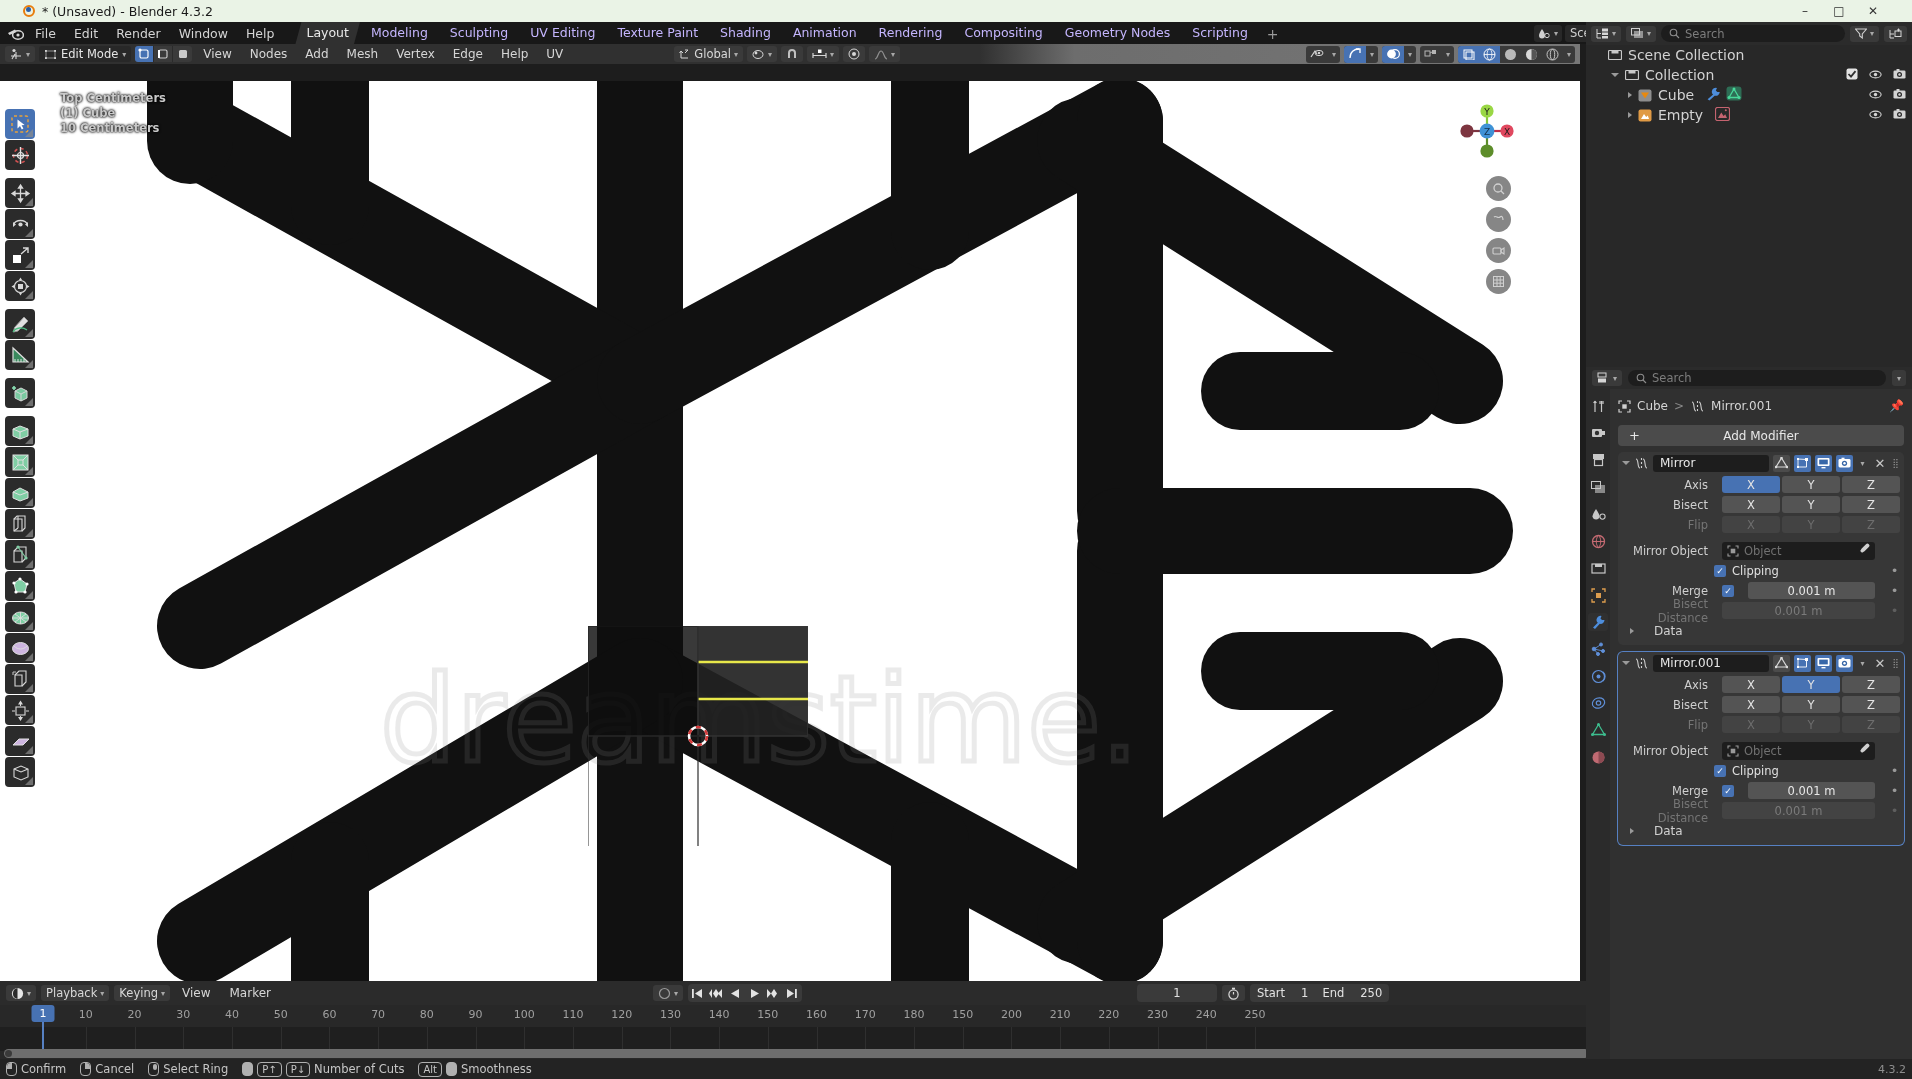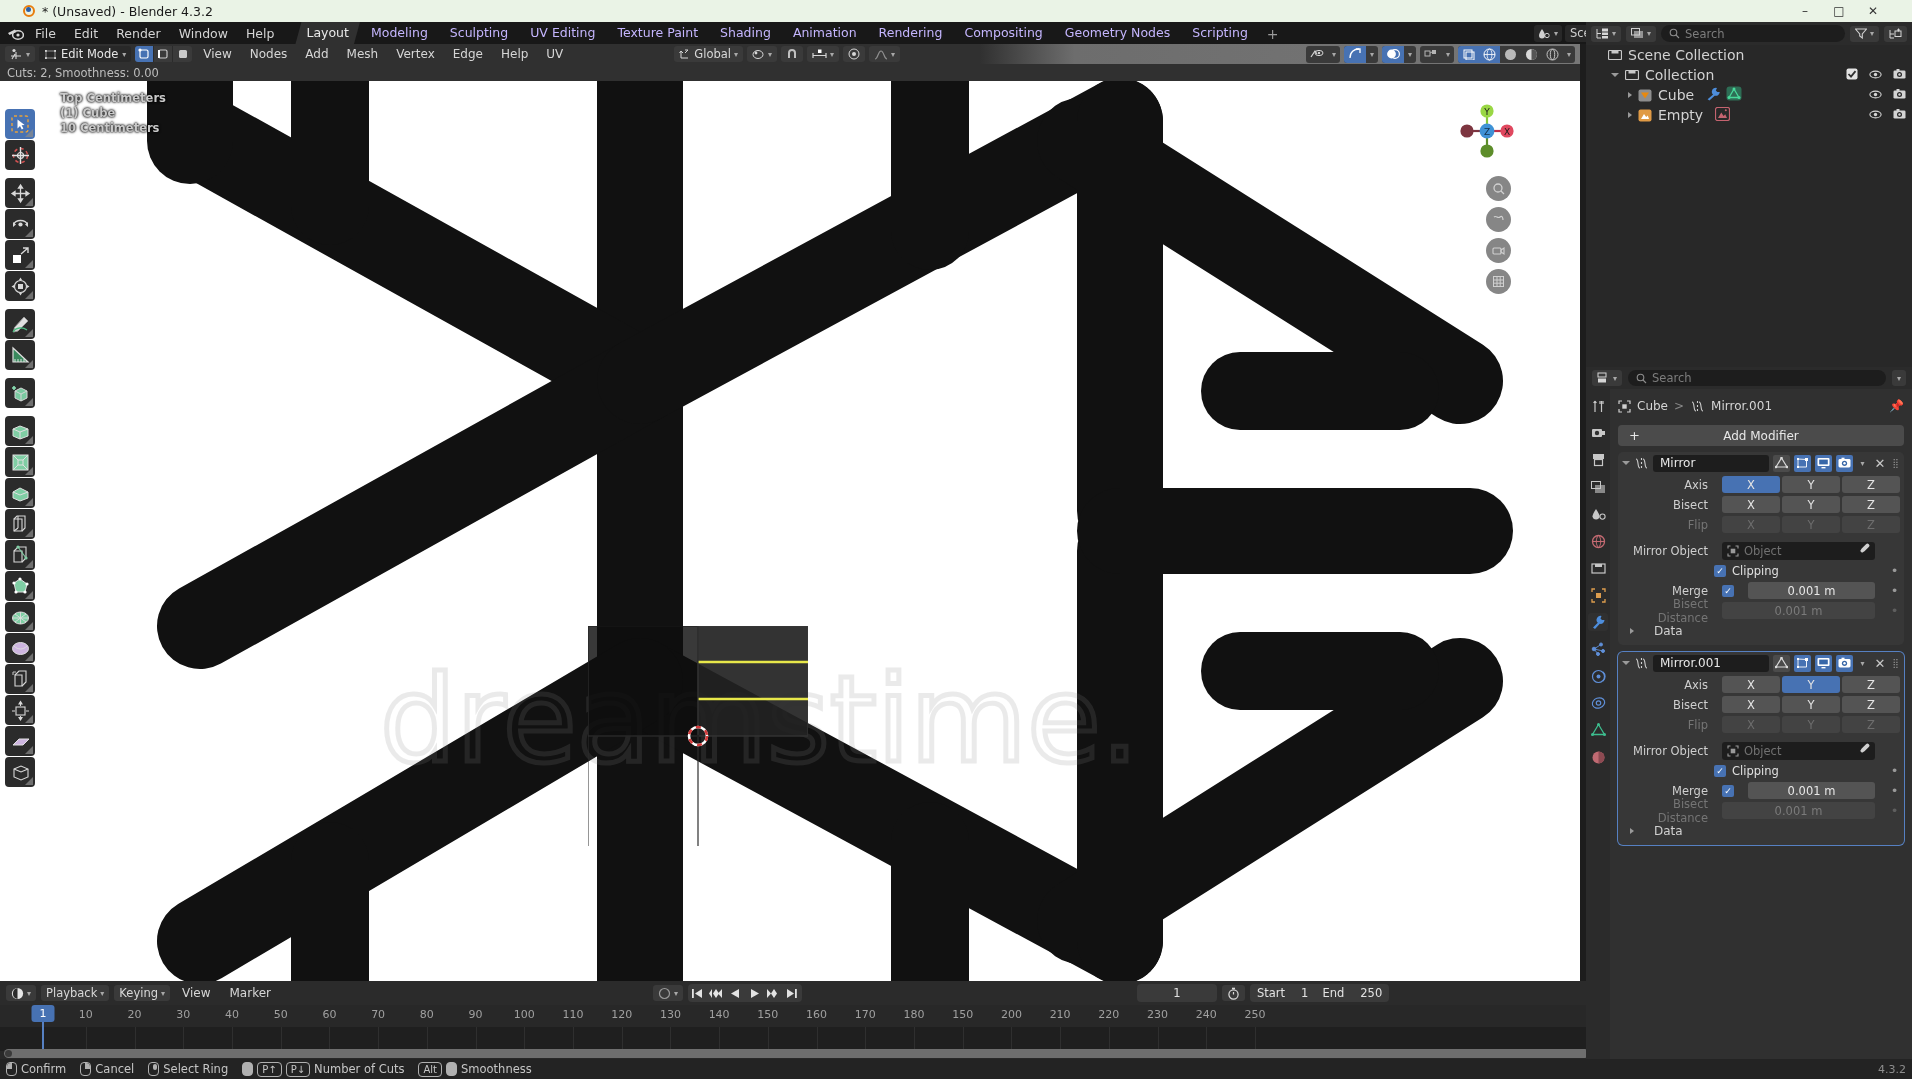--- a/index.html
+++ b/index.html
@@ -414,23 +414,20 @@
               <ellipse cx="6.5" cy="6.5" rx="2.2" ry="5" fill="none" stroke="#c7c7c7"></ellipse>
             </svg>
           </div>
         <div>
             <span class="chev">▾</span>
           </div>
       </span>
     </span>
   </div>
 
-  <div class="op-status">
-    <span>Cuts: 2, Smoothness: 0.00</span>
-  </div>
 
   <div class="viewport">
 
     <svg class="snow" viewBox="0 0 1580 900" preserveAspectRatio="none">
       <rect width="1580" height="900" fill="#ffffff"></rect>
       <g stroke="#111" stroke-width="86" stroke-linecap="round" fill="none">
 
         <line x1="640" y1="-60" x2="640" y2="960"></line>
 
         <line x1="640" y1="300" x2="200" y2="55"></line>

